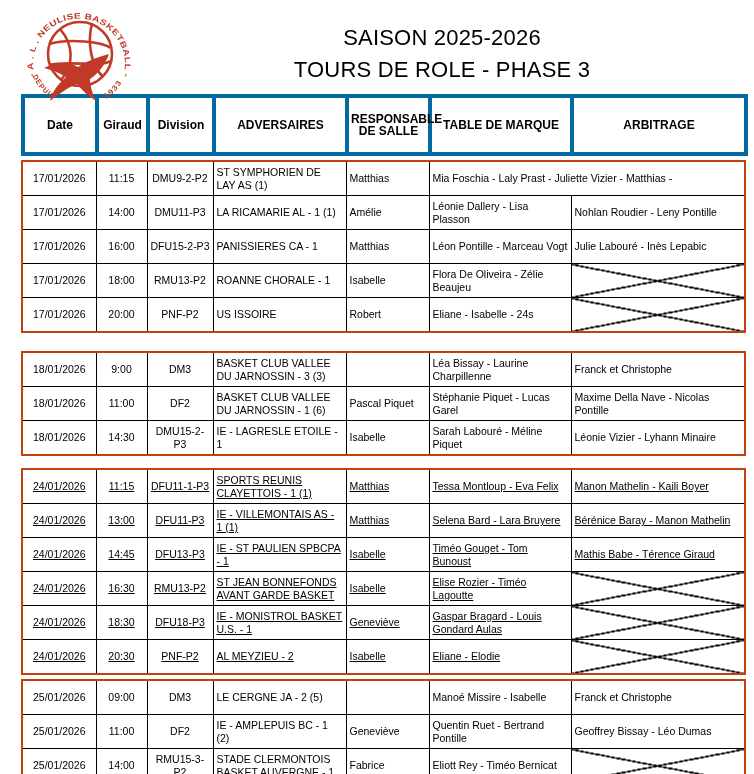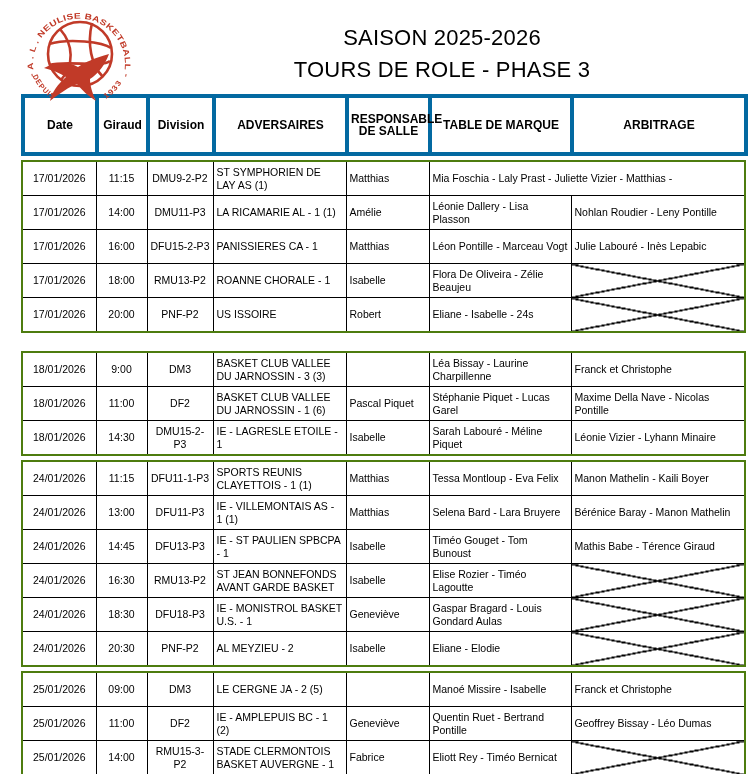--- a/index.html
+++ b/index.html
@@ -9,26 +9,26 @@
   
   .logo-wrap { position:absolute; left:18px; top:4px; width:122px; height:96px; }
   .titles { padding-top:22px; margin-left:130px; text-align:center; }
   .title-line { font-size:22px; font-weight:normal; line-height:32px; letter-spacing:0.2px; }
 
   
   table { border-collapse:collapse; table-layout:fixed; width:723px; margin-left:21px; }
   .hdr-table { margin-top:8px; border:2px solid #000; }
   .hdr-table td { border:4px solid #0369a1; font-weight:bold; font-size:12px; text-align:center;
                   vertical-align:middle; height:36px; padding:9px 2px; line-height:12px; }
-  .sec { border:2px solid #4d7c0f; }
+  .sec { border:2px solid #c2410c; }
   .sec td { border:1px solid #000; font-size:10.5px; line-height:12.5px; height:31px;
             vertical-align:middle; padding:1px 3px; overflow:hidden; }
   .gap-sm { margin-top:4px; }
   .gap-md { margin-top:18px; }
-  .gap-lg { margin-top:4px; }
+  .gap-lg { margin-top:12px;text-decoration:underline; }
 
   .c-date, .c-heure, .c-div { text-align:center; }
   .c-adv, .c-resp, .c-tm, .c-arb { text-align:left; }
   .c-merged { text-align:left; }
 
   .crossed {
     background-image:
       linear-gradient(to top right,    transparent calc(50% - 0.8px), #000 calc(50% - 0.8px), #000 calc(50% + 0.8px), transparent calc(50% + 0.8px)),
       linear-gradient(to bottom right, transparent calc(50% - 0.8px), #000 calc(50% - 0.8px), #000 calc(50% + 0.8px), transparent calc(50% + 0.8px));
   }

